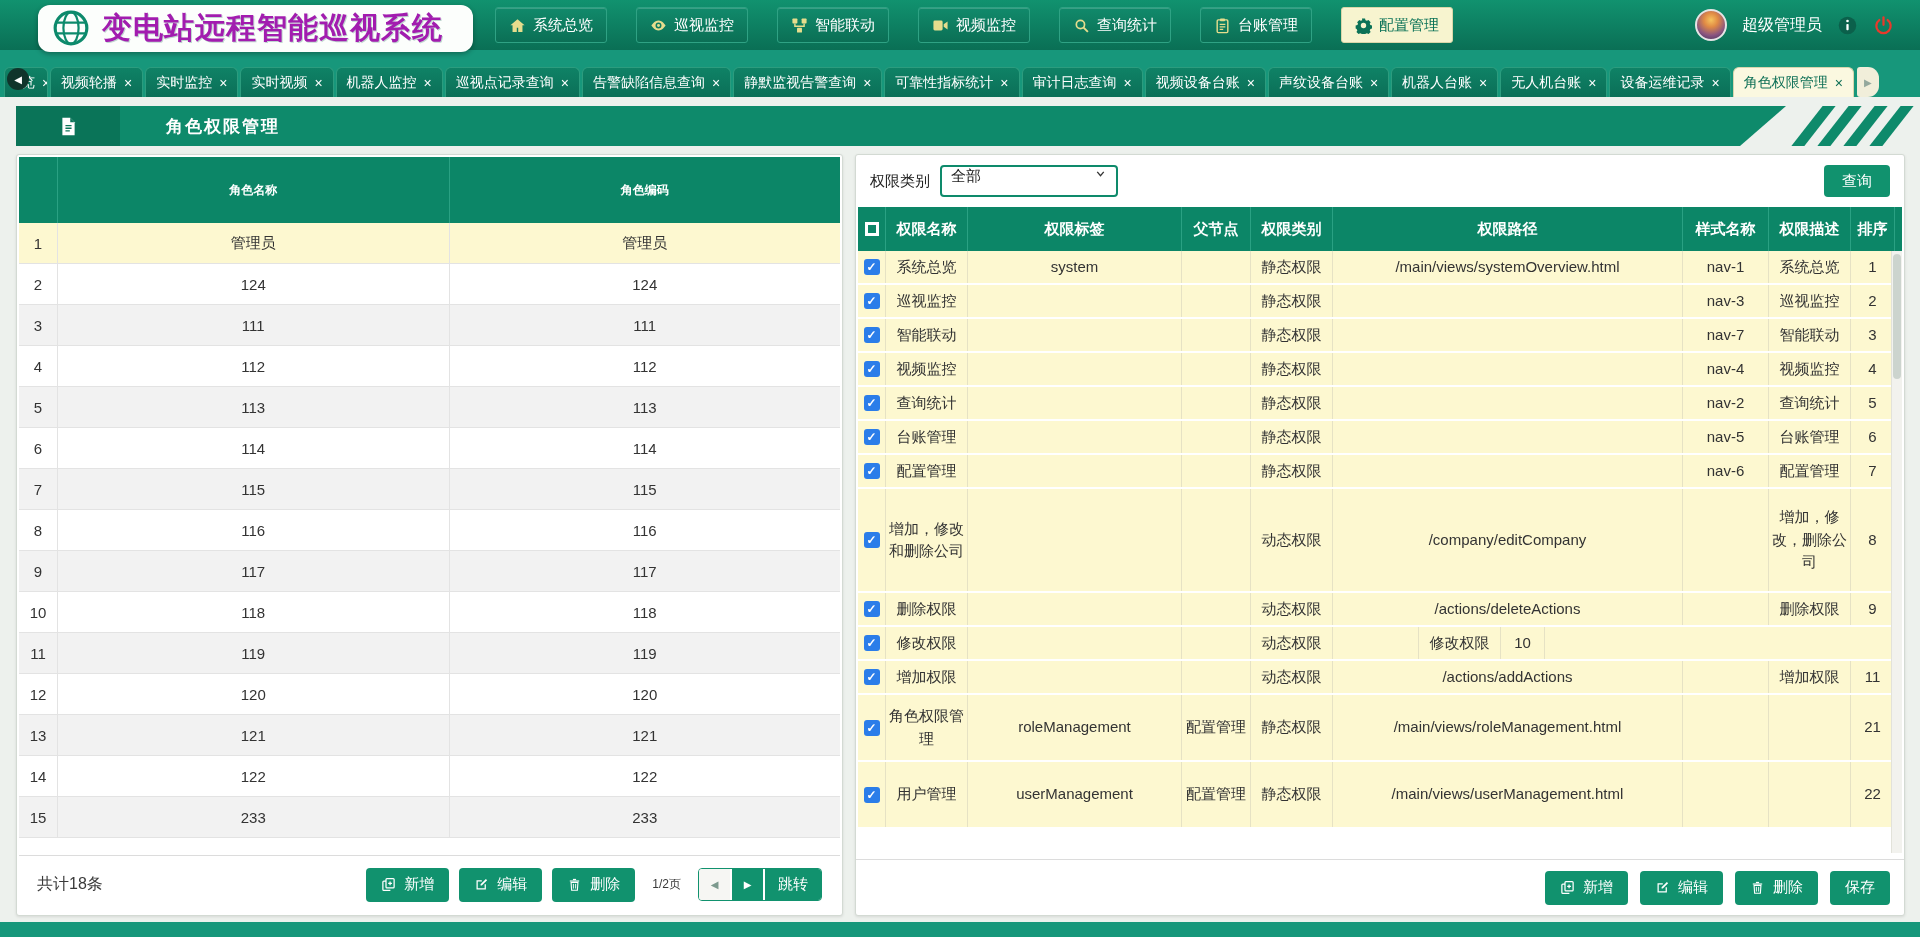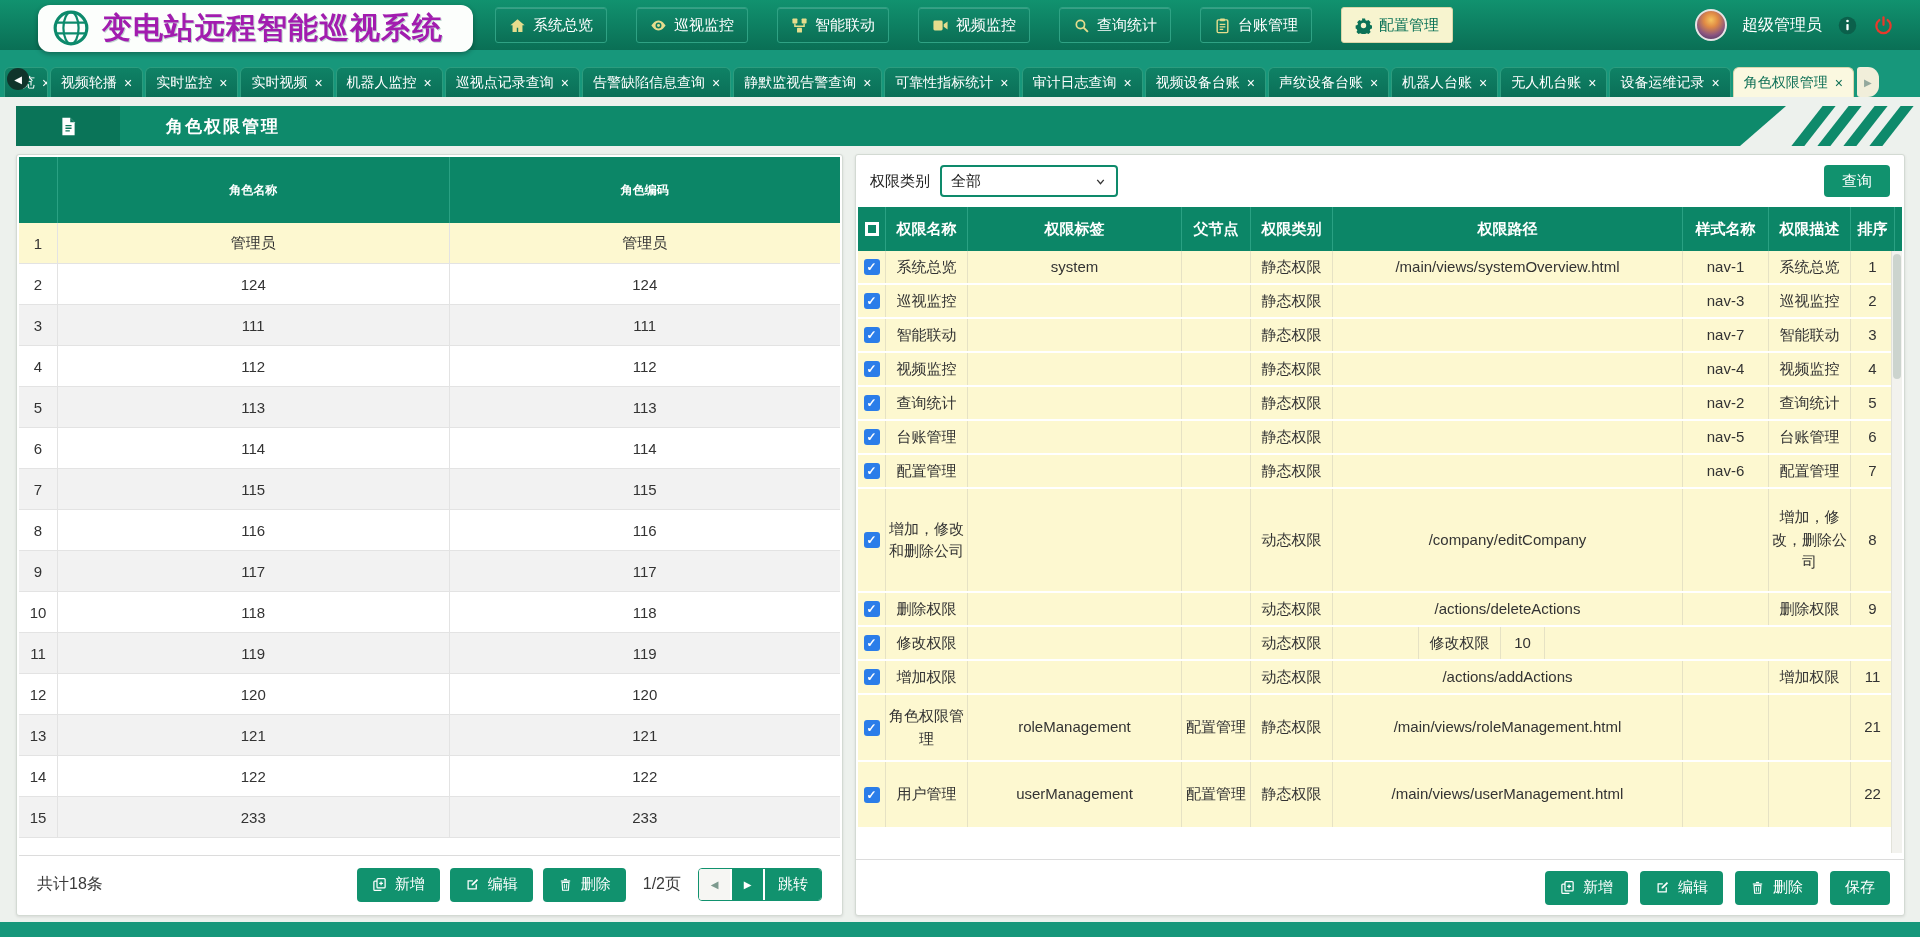--- a/index.html
+++ b/index.html
@@ -73,32 +73,32 @@
   .role-row > div:last-child { border-right:none; }
   .role-row.odd { background:#f2f2f2; }
   .role-row.selected { background:#fdf8d0; }
 
   .panel-footer { margin-top:auto; border-top:1px solid #dcdcdc; display:flex; align-items:center; }
   .role-footer { height:58px; padding:0 18px; gap:10px; font-size:16px; color:#3a3a3a; }
   .total { margin-right:auto; }
   .btn { height:34px; padding:1px 15px; background:#11926e; color:#fff; border:none; border-radius:4px;
     display:flex; align-items:center; gap:8px; font-size:15px; cursor:pointer; font-family:inherit; white-space:nowrap; }
   .btn svg { width:15px; height:15px; }
-  .page-ind { margin:0 7px; font-size:16px; color:#3a3a3a; }
+  .page-ind { margin:0 7px; font-size:12px; color:#3a3a3a; }
   .pager { display:flex; height:33px; border:1px solid #11926e; border-radius:4px; overflow:hidden; }
   .pg-prev { width:33px; background:#f6f6f3; color:#7d9a8e; border-right:2px solid #fff; display:flex;
     align-items:center; justify-content:center; font-size:10px; cursor:pointer; }
   .pg-next { width:33px; background:#11926e; color:#fff; border-right:2px solid #fff; display:flex;
     align-items:center; justify-content:center; font-size:10px; cursor:pointer; }
   .pg-jump { width:56px; background:#11926e; color:#fff; display:flex; align-items:center; justify-content:center;
     font-size:15px; cursor:pointer; }
 
   
   .filter-row { height:52px; display:flex; align-items:center; padding:0 14px; gap:10px; font-size:15px; color:#222; }
-  .select { width:178px; height:32px; border:2px solid #0e8a6b; border-radius:4px; display:flex; align-items:center;
+  .select { width:178px; height:32px; border:2px solid #0e8a6b; border-radius:4px; display:flex; 
     padding:0 9px; font-size:15px; color:#222; background:#fff; cursor:pointer; }
   .select svg { width:13px; height:13px; margin-left:auto; color:#333; }
   .search-btn { margin-left:auto; width:66px; height:32px; justify-content:center; padding:0; }
 
   .perm-table { position:relative; margin:0 2px; }
   .perm-header { display:flex; background:#0c8667; color:#fff; font-weight:bold; font-size:15px; min-height:44px; }
   .perm-header > div { display:flex; align-items:center; justify-content:center; border-right:1px solid #2aa183;
     padding:2px; text-align:center; }
   .perm-row { display:flex; background:#fdf8d0; border-bottom:2px solid #fff; font-size:15px; color:#333; min-height:34px; }
   .perm-row > div { display:flex; align-items:center; justify-content:center; border-right:1px solid #e6e2c4;

